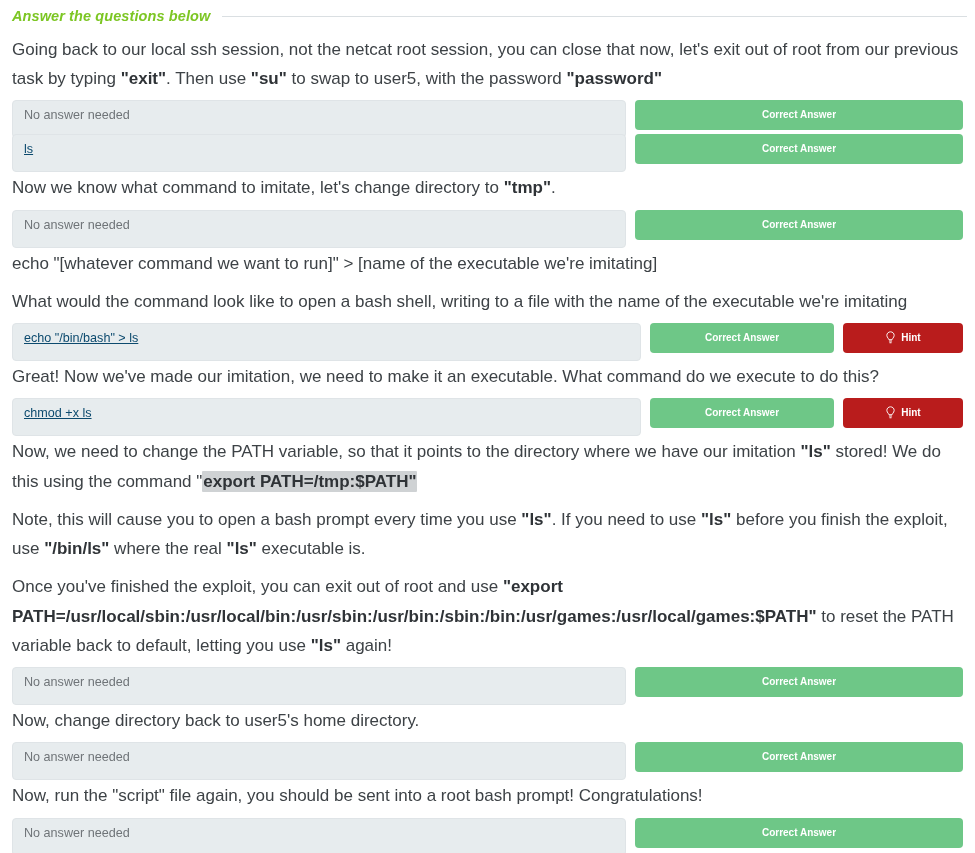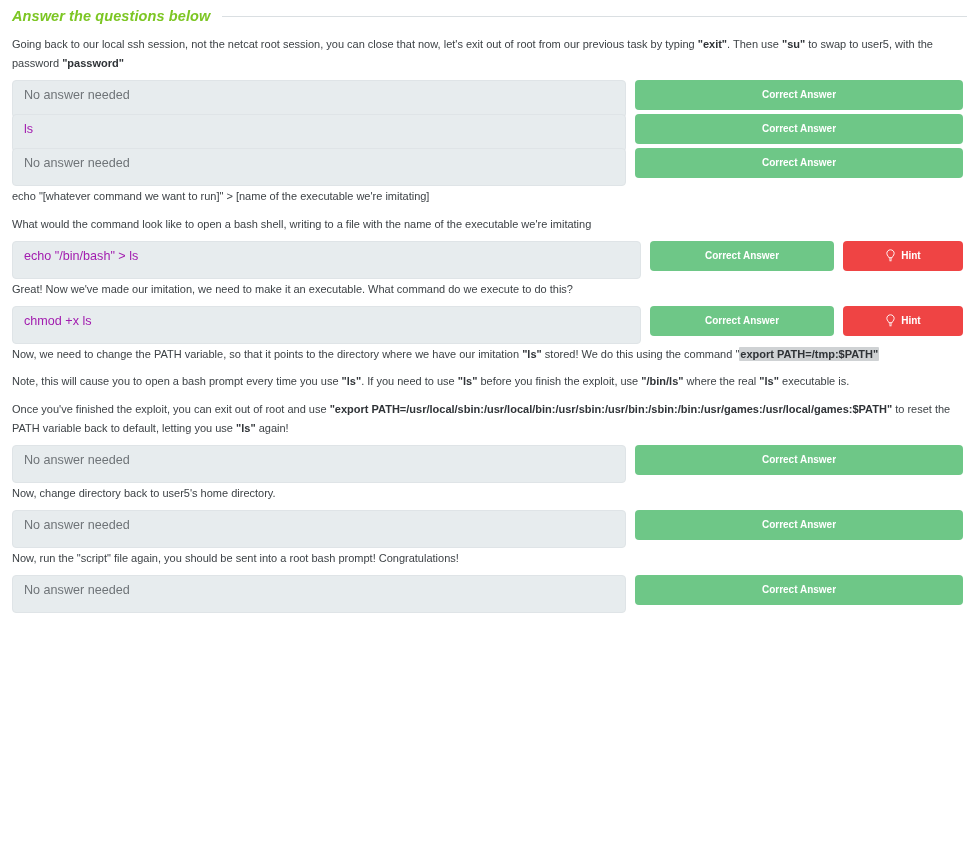--- a/index.html
+++ b/index.html
@@ -32,21 +32,21 @@
     letter-spacing: 0.1px;
   }
   .section-head-rule {
     flex: 1 1 auto;
     height: 1px;
     background: #dadfe2;
   }
 
   
   .prose {
-    font-size: 11px;
+    font-size: 17px;
     line-height: 1.72;
     color: #3d4246;
     padding: 0 4px;
     margin: 9px 0 7px 0;
     word-wrap: break-word;
   }
   .prose b { font-weight: bold; color: #2f3337; }
   .code-hl {
     background: #cfd2d4;
     font-weight: bold;
@@ -72,41 +72,41 @@
     font-family: "Liberation Sans", sans-serif;
     font-size: 12.6px;
     color: #6f7478;
     padding: 0 11px;
     line-height: 28px;
     height: 38px;
     white-space: nowrap;
     overflow: hidden;
     text-overflow: ellipsis;
   }
-  .answer-input.filled { color: #a21caf; }
+  .answer-input.filled { color: #0c4a6e; text-decoration: underline; }
   .btn {
     border: none;
     border-radius: 4px;
     font-family: "Liberation Sans", sans-serif;
     font-size: 10px;
     font-weight: bold;
     color: #ffffff;
     height: 30px;
     line-height: 30px;
     text-align: center;
     cursor: default;
     display: flex;
     align-items: center;
     justify-content: center;
     gap: 5px;
     white-space: nowrap;
     padding: 0 10px;
   }
   .btn-correct { background: #6ec787; }
-  .btn-hint    { background: #ef4444; }
+  .btn-hint    { background: #b91c1c; }
 
   
   .w-correct-full { width: 328px; }
   .w-correct-mid  { width: 184px; }
   .w-hint         { width: 120px; }
 
   .bulb-icon { display: inline-block; width: 11px; height: 14px; flex: 0 0 auto; }
 </style>
 </head>
 <body>
@@ -125,20 +125,21 @@
         <div class="btn btn-correct w-correct-full">
           <span>Correct Answer</span>
         </div>
       </div>
       <div class="answer-row">
         <div class="answer-input filled">ls</div>
         <div class="btn btn-correct w-correct-full">
           <span>Correct Answer</span>
         </div>
       </div>
+      <div class="prose"><span>Now we know what command to imitate, let's change directory to </span><b>"tmp"</b><span>.</span></div>
       <div class="answer-row">
         <div class="answer-input">No answer needed</div>
         <div class="btn btn-correct w-correct-full">
           <span>Correct Answer</span>
         </div>
       </div>
       <div class="prose">echo "[whatever command we want to run]" &gt; [name of the executable we're imitating]</div>
       <div class="prose">What would the command look like to open a bash shell, writing to a file with the name of the executable we're imitating</div>
       <div class="answer-row">
         <div class="answer-input filled">echo "/bin/bash" &gt; ls</div>

